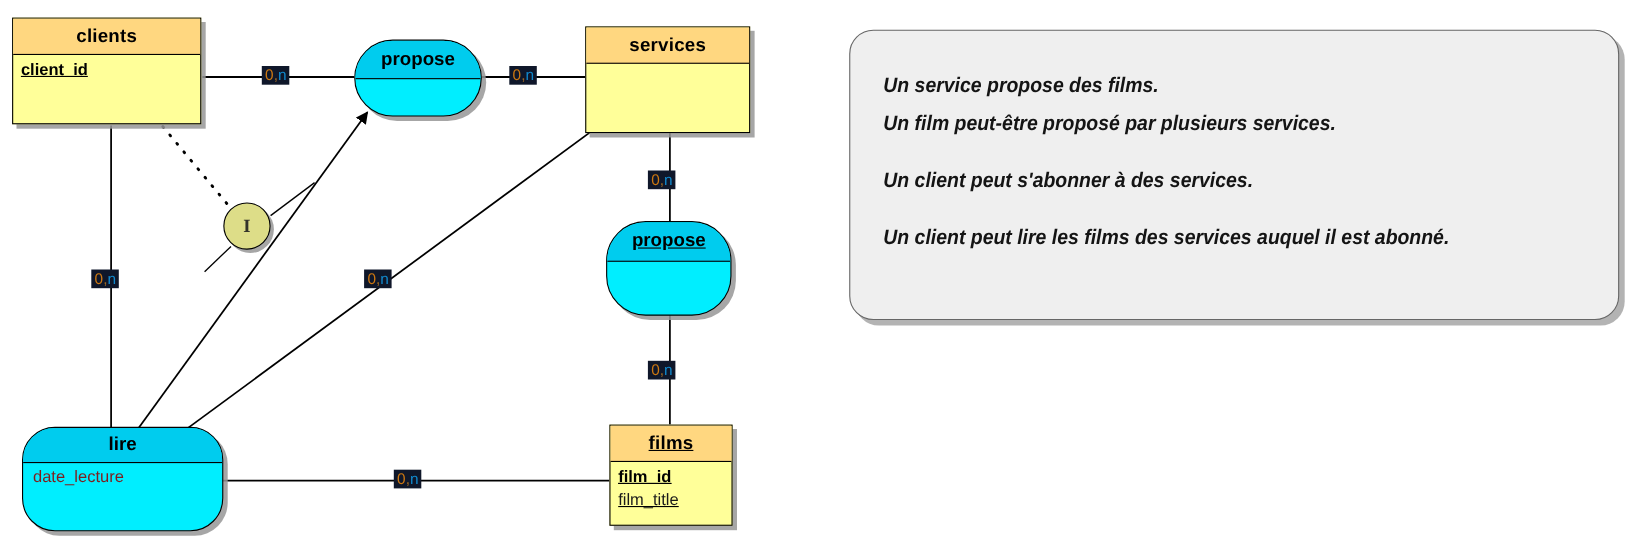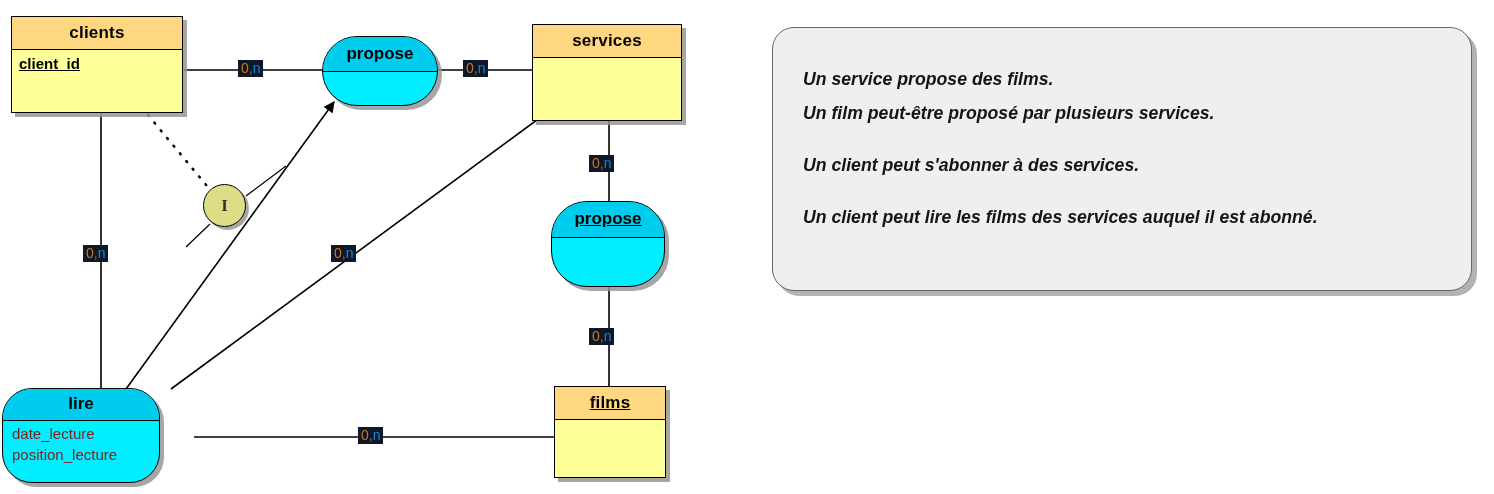--- a/index.html
+++ b/index.html
@@ -189,37 +189,40 @@
       <div class="attr pk">client_id</div>
     </div>
   </div>
 
   <div class="entity" style="left:532px; top:24px; width:150px; height:97px;">
     <div class="ent-head">services</div>
   </div>
 
   <div class="entity" style="left:554px; top:386px; width:112px; height:92px;text-decoration:underline;">
     <div class="ent-head">films</div>
+    <div class="ent-body">
+      <div class="attr pk">film_id</div>
+      <div class="attr">film_title</div>
+    </div>
   </div>
 
   <div class="relation" style="left:322px; top:36px; width:116px; height:70px; border-radius:35px/35px;">
     <div class="rel-head" style="height:35px; line-height:33px;">propose</div>
     <div class="rel-body"></div>
   </div>
 
   <div class="relation" style="left:551px; top:201px; width:114px; height:86px; border-radius:36px/36px;text-decoration:underline;">
     <div class="rel-head" style="height:36px; line-height:34px;">propose</div>
     <div class="rel-body"></div>
   </div>
 
-  <div class="relation" style="left:2px; top:388px; width:158px; height:95px; border-radius:30px/30px;">
+  <div class="relation" style="left:20px; top:388px; width:183px; height:95px; border-radius:30px/30px;">
     <div class="rel-head" style="height:32px; line-height:30px;">lire</div>
     <div class="rel-body">
       <div class="attr">date_lecture</div>
-      <div class="attr">position_lecture</div>
     </div>
   </div>
 
   <div class="cif-node" style="left:203px; top:184px; width:43px; height:43px;">
     <span>I</span>
   </div>
 
   <div class="card" style="left:238px; top:60px;">
     <span class="c0">0</span><span class="csep">,</span><span class="cn">n</span>
   </div>

